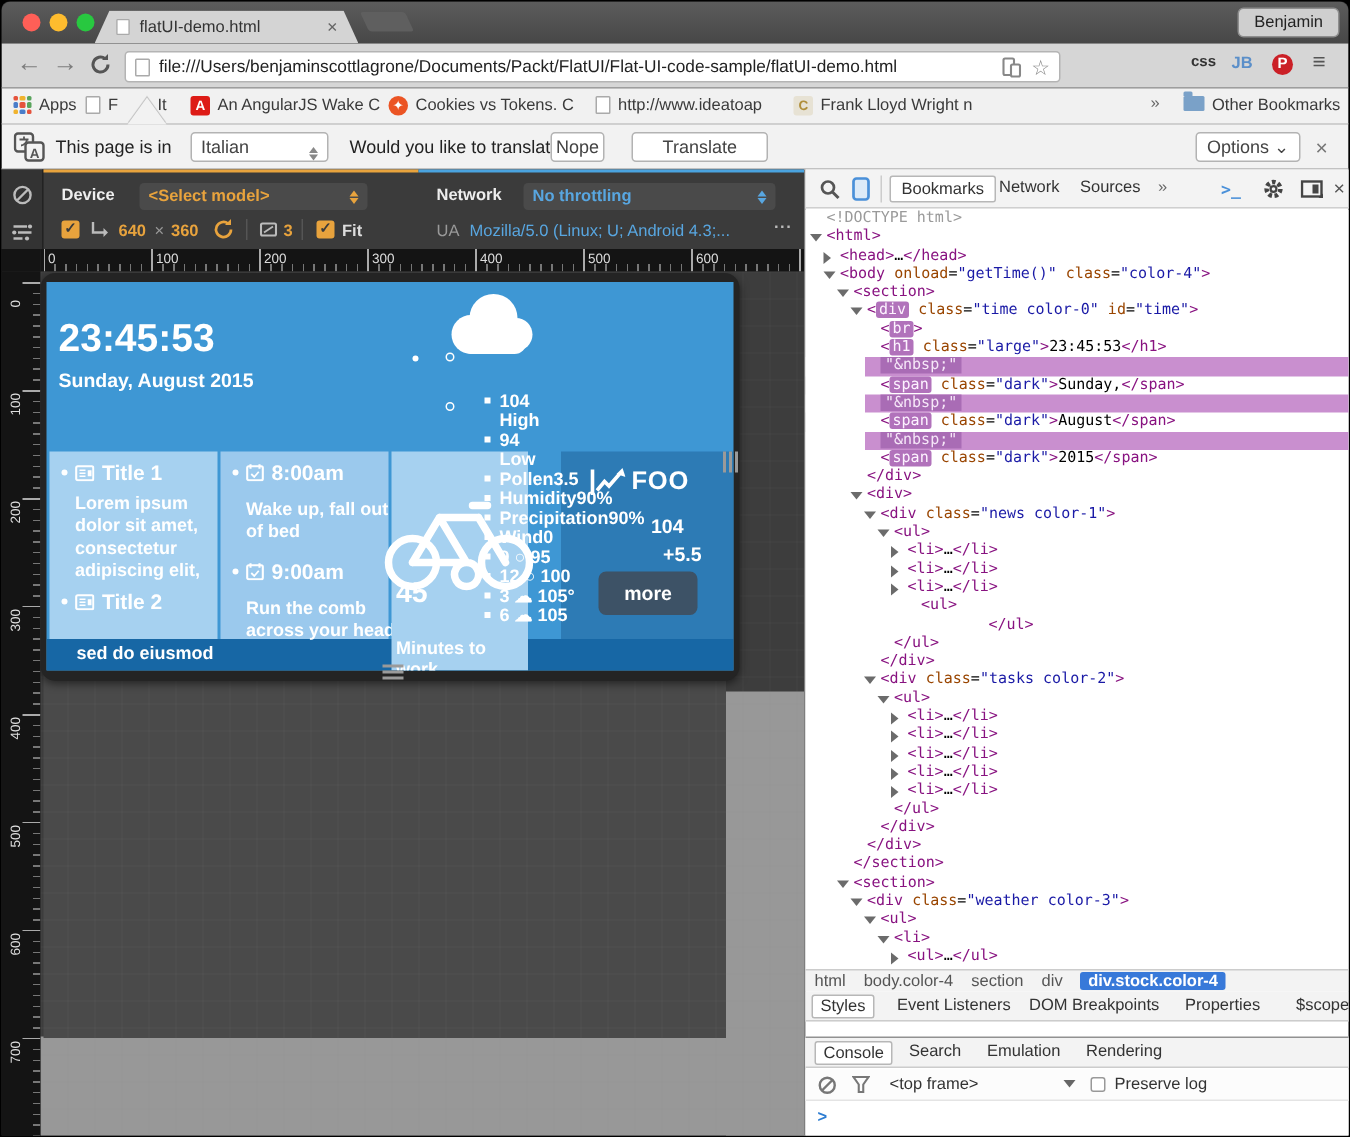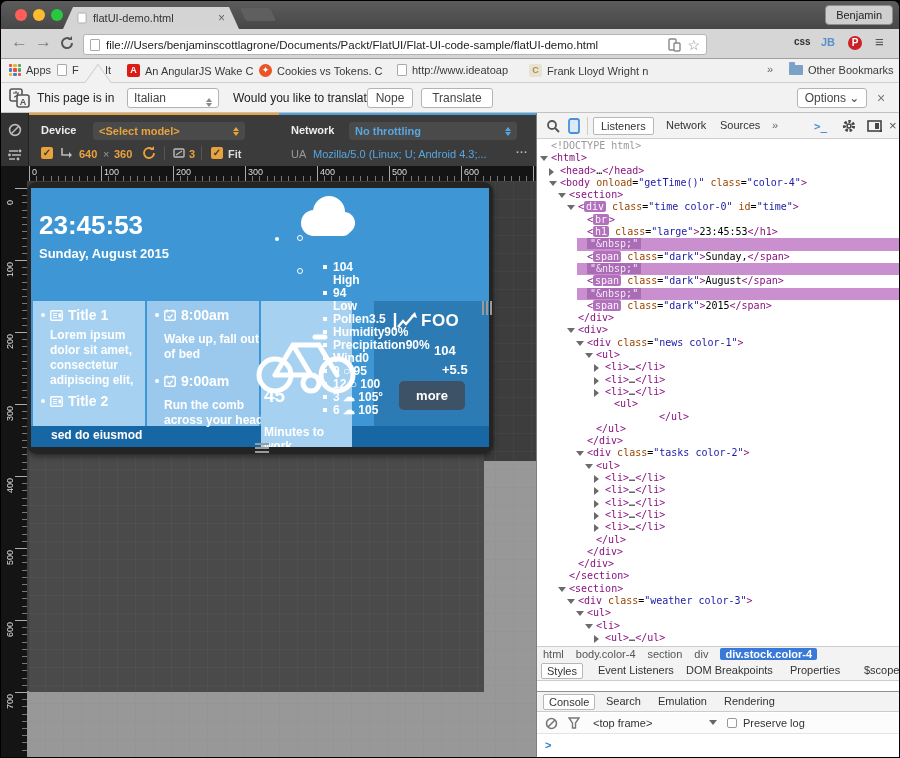--- a/index.html
+++ b/index.html
@@ -19,21 +19,21 @@
 
   
   .toolbar{position:absolute;left:0;top:28px;width:100%;height:30px;background:#d6d6d6;border-bottom:1px solid #9e9e9e}
   .navicon{position:absolute;top:3px;font-size:17px;color:#7d7d7d}
   .urlfield{position:absolute;left:82px;top:5px;width:624px;height:21px;background:#fff;border:1px solid #b4b4b4;border-radius:3px;display:flex;align-items:center;padding:0 6px;gap:6px}
   .url-text{font-size:11.5px;color:#222;white-space:nowrap;overflow:hidden;flex:1}
   .ext{position:absolute;top:7px;font-size:11px;font-weight:bold}
 
   
   .bookmarks{position:absolute;left:0;top:58px;width:100%;height:24px;background:#f1f1f1;border-bottom:1px solid #cfcfcf;font-size:11px;color:#3a3a3a}
-  .bm{position:absolute;top:5px;display:flex;align-items:center;gap:5px;white-space:nowrap}
+  .bm{position:absolute;top:5px;display:flex;align-items:flex-start;gap:5px;white-space:nowrap}
   .ic-page{width:10px;height:12px;background:#fff;border:1px solid #aaa;border-radius:1px;display:inline-block}
   .ic-ng{width:13px;height:13px;background:#dd1b16;color:#fff;font-size:9px;font-weight:bold;text-align:center;line-height:13px;border-radius:2px;display:inline-block}
   .ic-a0{width:13px;height:13px;background:#eb5424;color:#fff;font-size:9px;text-align:center;line-height:13px;border-radius:7px;display:inline-block}
   .ic-c{width:13px;height:13px;background:#e7e2d4;color:#b08f3c;font-weight:bold;font-size:9px;text-align:center;line-height:13px;border-radius:2px;display:inline-block}
   .notch{position:absolute;left:84px;top:64px;width:0;height:0;border-left:13px solid transparent;border-right:13px solid transparent;border-bottom:18px solid #f2f2f2;filter:drop-shadow(0 -1px 0 #bbb)}
   .apps-grid{width:12px;height:12px;display:grid;grid-template-columns:repeat(3,1fr);gap:1px}
   .apps-grid i{border-radius:1px}
   .folder{width:14px;height:10px;background:#7aa1c8;border-radius:1px;position:relative}
   .folder:before{content:"";position:absolute;left:0;top:-3px;width:6px;height:3px;background:#7aa1c8;border-radius:1px 1px 0 0}
 
@@ -227,22 +227,22 @@
       </svg>
     <span class="abs" style="left:36px;top:8px">This page is in</span>
     <div class="tbtn tsel" style="left:126px;width:92px">
       <span>Italian</span>
       <span class="updown">
           <i class="u"></i>
           <i class="d"></i>
         </span>
     </div>
     <span class="abs" style="left:232px;top:8px">Would you like to translate it?</span>
-    <div class="tbtn" style="left:366px;width:46px">Nope</div>
-    <div class="tbtn" style="left:420px;width:72px">Translate</div>
+    <div class="tbtn" style="left:366px;width:36px">Nope</div>
+    <div class="tbtn" style="left:420px;width:91px">Translate</div>
     <div class="tbtn" style="left:796px;width:70px">Options ⌄</div>
     <span class="abs" style="left:876px;top:7px;color:#777;font-size:14px">×</span>
   </div>
 
   <div class="devbar">
     <div class="strip">
       <svg class="abs" style="left:7px;top:10px" width="14" height="14" viewBox="0 0 14 14">
           <circle cx="7" cy="7" r="5.4" fill="none" stroke="#bbb" stroke-width="1.6"></circle>
           <path d="M3 11L11 3" stroke="#bbb" stroke-width="1.6"></path>
         </svg>
@@ -462,21 +462,21 @@
   <div class="devtools">
     <div class="dt-toolbar">
       <svg class="abs" style="left:9px;top:6px" width="14" height="14" viewBox="0 0 14 14">
           <circle cx="6" cy="6" r="4" fill="none" stroke="#555" stroke-width="1.8"></circle>
           <path d="M9 9l4 4" stroke="#555" stroke-width="2"></path>
         </svg>
       <svg class="abs" style="left:31px;top:5px" width="12" height="16" viewBox="0 0 12 16">
           <rect x="1" y="1" width="10" height="14" rx="2" fill="#dceaf8" stroke="#4a90d9" stroke-width="1.8"></rect>
         </svg>
       <span class="abs" style="left:50px;top:4px;width:1px;height:18px;background:#ccc"></span>
-      <span class="dt-tab sel" style="left:56px" id="dtTab0">Listeners</span>
+      <span class="dt-tab sel" style="left:56px" id="dtTab0">Bookmarks</span>
       <span class="dt-tab" style="left:122px" id="dtTab1">Network</span>
       <span class="dt-tab" style="left:176px" id="dtTab2">Sources</span>
       <span class="dt-tab" style="left:228px;color:#666">»</span>
       <span class="abs" style="left:277px;top:7px;color:#4a90d9;font-weight:bold;font-size:11px;font-family:'DejaVu Sans Mono',monospace">&gt;_</span>
       <svg class="abs" style="left:305px;top:6px" width="14" height="14" viewBox="0 0 14 14">
           <circle cx="7" cy="7" r="4.6" fill="none" stroke="#444" stroke-width="3" stroke-dasharray="2.4 1.7"></circle>
           <circle cx="7" cy="7" r="2.7" fill="#444"></circle>
           <circle cx="7" cy="7" r="1.2" fill="#f3f3f3"></circle>
         </svg>
       <svg class="abs" style="left:330px;top:7px" width="15" height="12" viewBox="0 0 15 12">

